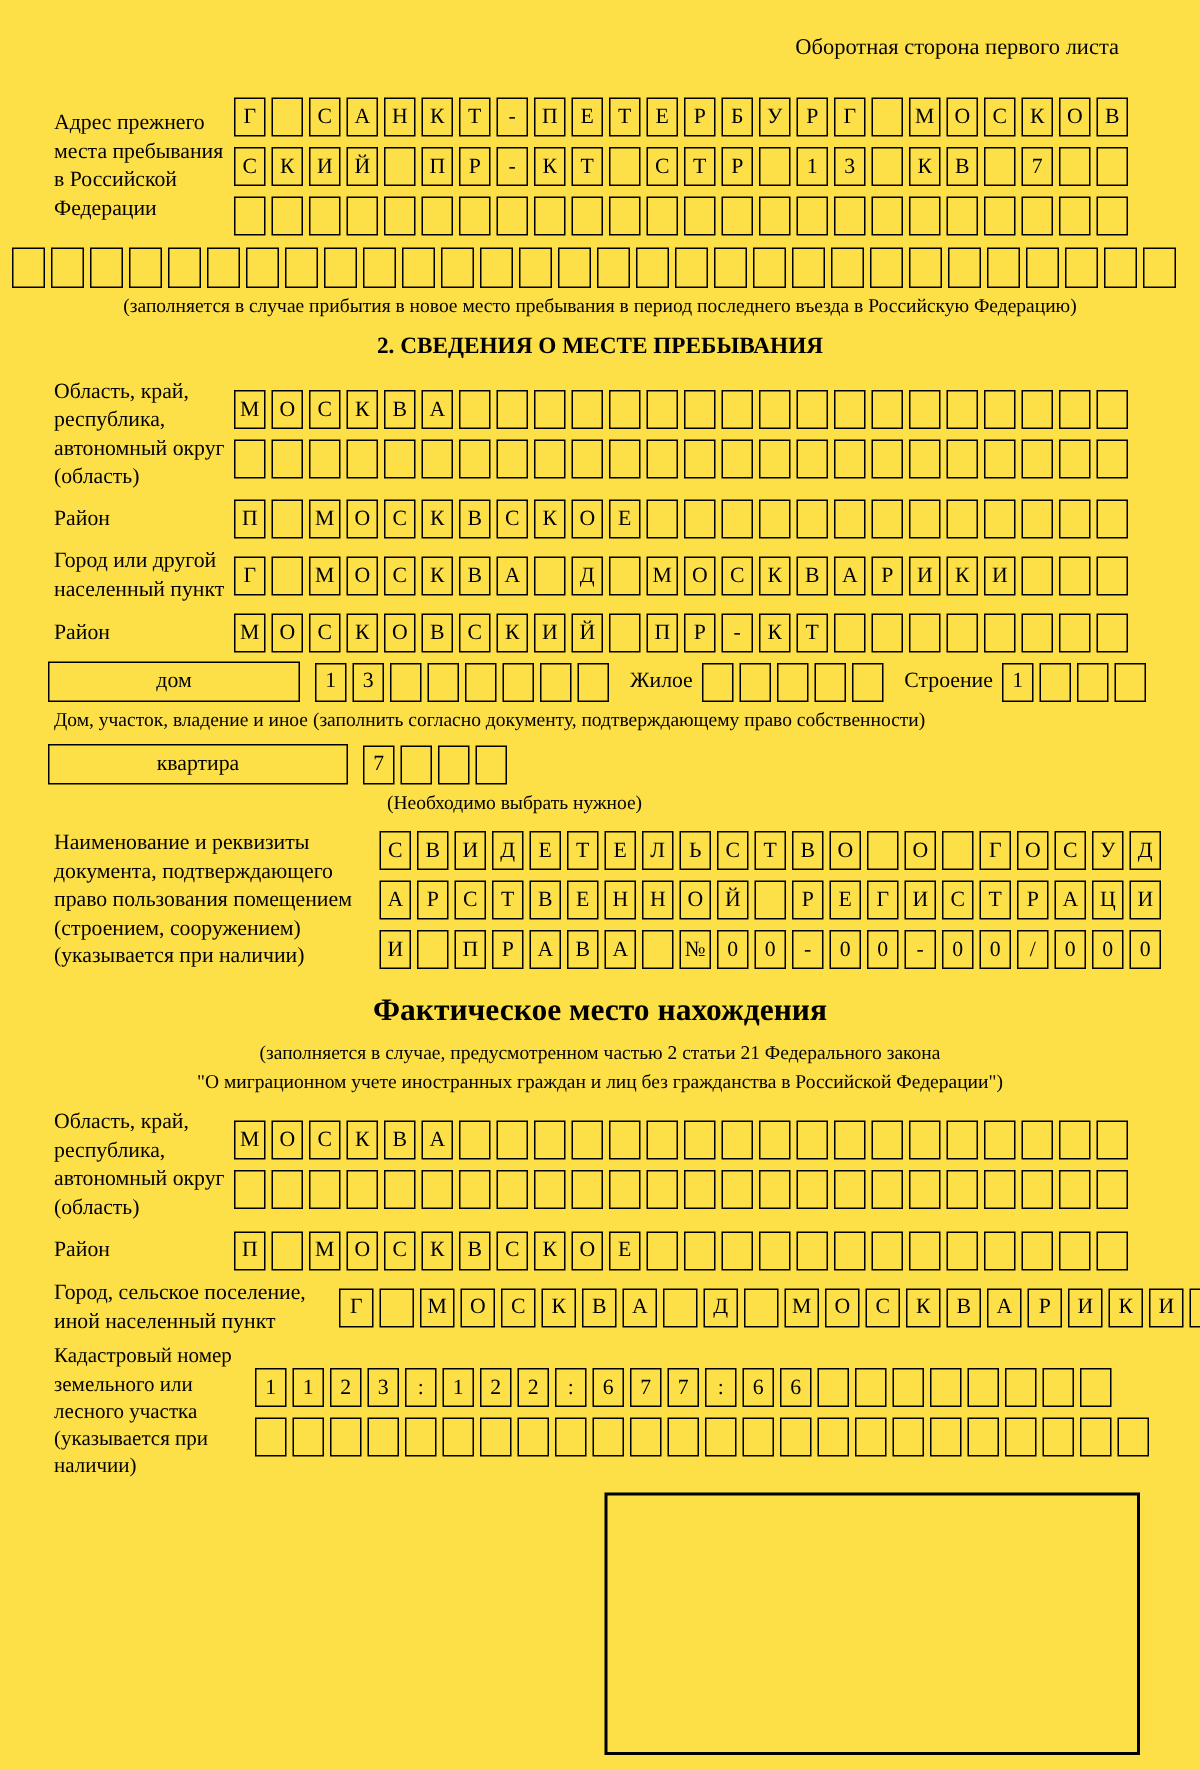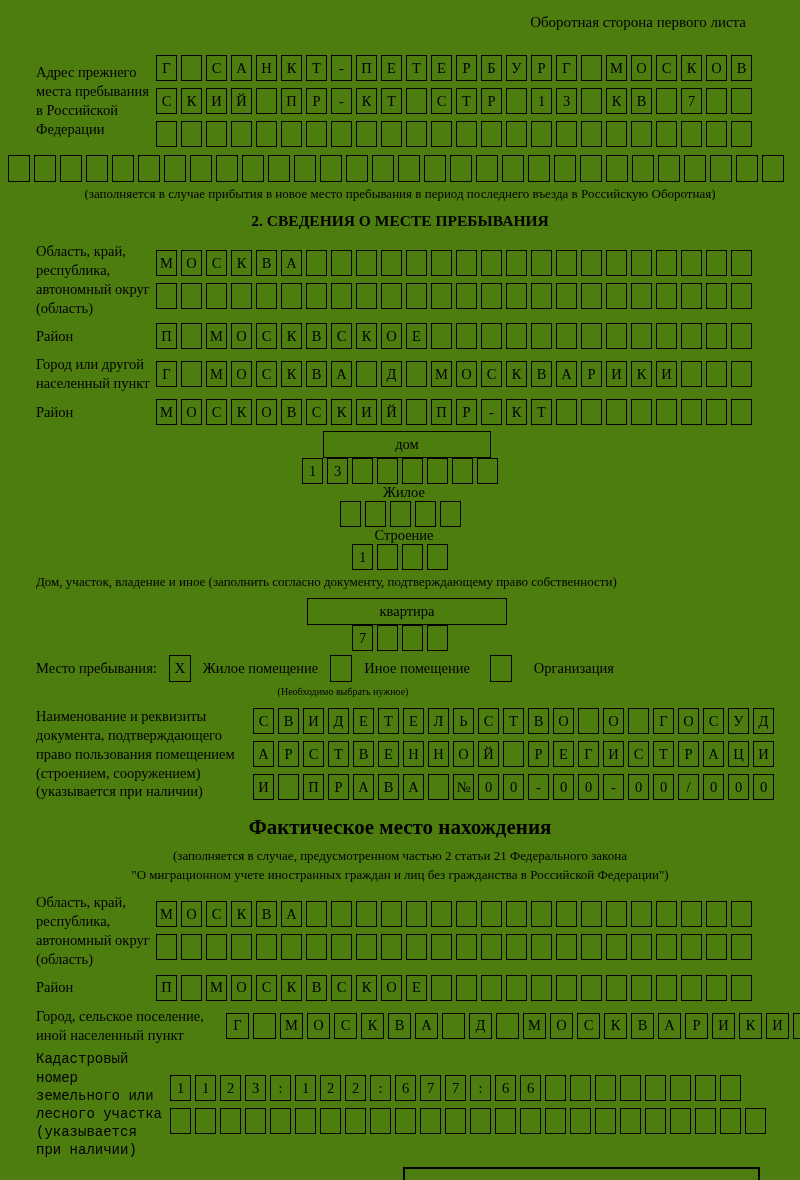--- a/index.html
+++ b/index.html
@@ -1,72 +1,72 @@
 <!DOCTYPE html>
 <html><head>
 <meta charset="utf-8">
 <style>
   html,body{margin:0;padding:0;background:#fff;}
   .page{
     position:relative;
     width:800px;height:1180px;
     margin:0 auto;
-    background:#4d7c0f;
+    background:#fde047;
     color:#000;
     font-family:"Liberation Serif","DejaVu Serif",serif;
     box-sizing:border-box;
-    padding:14px 8px 10px 8px;
+    padding:24px 8px 10px 8px;
     overflow:hidden;
   }
   .header-note{
     text-align:right;
     padding-right:46px;
     font-size:15px;
     margin-bottom:24px;
   }
   .row{display:flex;align-items:center;margin-bottom:6px;}
   .lbl{
     flex:0 0 148px;box-sizing:border-box;
     padding-left:28px;
     font-size:14.5px;line-height:1.3;
   }
   .lbl-city2{flex:0 0 218px;}
-  .lbl-cad{flex:0 0 162px;font-size:14px;font-family:Liberation Mono, monospace;}
+  .lbl-cad{flex:0 0 162px;font-size:14px;}
   .lbl-doc{flex:0 0 245px;}
   .stack{display:flex;flex-direction:column;gap:7px;}
   .cells{display:flex;gap:4px;}
   .cell{
     flex:0 0 21px;width:21px;height:26px;
     box-sizing:border-box;border:1.6px solid #000;
     display:flex;align-items:center;justify-content:center;
     font-size:14.5px;line-height:1;
   }
   .fullrow{margin:8px 0 4px 0;}
   .fullrow .cell{flex-basis:22px;width:22px;height:27px;}
   .wide .cell{flex-basis:23px;width:23px;}
   .note{font-size:13px;text-align:center;margin:2px 0 8px 0;}
   .sec-title{font-size:15.5px;font-weight:bold;text-align:center;margin:10px 0 12px 0;}
-  .houseline{display:flex;align-items:center;margin:2px 0 4px 0;flex-direction:column;}
+  .houseline{display:flex;align-items:center;margin:2px 0 4px 0;}
   .longbox{
     box-sizing:border-box;border:1.6px solid #000;height:27px;
     display:flex;align-items:center;justify-content:center;
     font-size:14.5px;
   }
   .housebox{width:168px;margin-left:24px;margin-right:10px;}
   .aptbox{width:200px;margin-left:24px;margin-right:10px;}
   .inline-lbl{font-size:14.5px;margin:0 6px 0 14px;}
   .subnote{font-size:13px;text-align:left;padding-left:28px;margin:2px 0 8px 0;}
   .stayline{display:flex;align-items:center;padding-left:28px;font-size:14.5px;margin-top:4px;}
   .checkbox{
     box-sizing:border-box;border:1.6px solid #000;
     width:22px;height:27px;
     display:flex;align-items:center;justify-content:center;
     font-size:15px;margin:0 12px;
   }
-  .choose-note{font-size:10px;text-align:center;width:330px;margin:4px 0 10px 170px;}
+  .choose-note{font-size:13px;text-align:center;width:330px;margin:4px 0 10px 170px;}
   .fact-title{font-size:21px;font-weight:bold;text-align:center;margin:14px 0 8px 0;}
   .fact-note{font-size:13px;text-align:center;margin:0 0 3px 0;}
   .fact-note2{font-size:13px;text-align:center;margin:0 0 10px 0;}
   .stamp-box{
     box-sizing:border-box;
     margin:8px 0 6px 395px;
     width:357px;height:175px;
     border:2px solid #000;
   }
 </style>
@@ -185,21 +185,21 @@
       <div class="cell"></div>
       <div class="cell"></div>
       <div class="cell"></div>
       <div class="cell"></div>
       <div class="cell"></div>
       <div class="cell"></div>
       <div class="cell"></div>
       <div class="cell"></div>
       <div class="cell"></div>
     </div>
-  <div class="note">(заполняется в случае прибытия в новое место пребывания в период последнего въезда в Российскую Оборотная)</div>
+  <div class="note">(заполняется в случае прибытия в новое место пребывания в период последнего въезда в Российскую Федерацию)</div>
 
   <div class="sec-title">2. СВЕДЕНИЯ О МЕСТЕ ПРЕБЫВАНИЯ</div>
 
   <div class="row">
     <div class="lbl">Область, край, республика, автономный округ (область)</div>
     <div class="stack">
       <div class="cells">
           <div class="cell">М</div>
           <div class="cell">О</div>
           <div class="cell">С</div>
@@ -377,29 +377,20 @@
   <div class="houseline">
     <div class="longbox aptbox">квартира</div>
     <div class="cells">
         <div class="cell">7</div>
         <div class="cell"></div>
         <div class="cell"></div>
         <div class="cell"></div>
       </div>
   </div>
 
-  <div class="stayline">
-    <span>Место пребывания:</span>
-    <div class="checkbox">Х</div>
-    <span>Жилое помещение</span>
-    <div class="checkbox"></div>
-    <span>Иное помещение</span>
-    <div class="checkbox" style="margin-left:20px;margin-right:22px;"></div>
-    <span>Организация</span>
-  </div>
   <div class="choose-note">(Необходимо выбрать нужное)</div>
 
   <div class="row">
     <div class="lbl lbl-doc" style="padding-left:28px;">Наименование и реквизиты документа, подтверждающего право пользования помещением (строением, сооружением) (указывается при наличии)</div>
     <div class="stack">
       <div class="cells">
           <div class="cell">С</div>
           <div class="cell">В</div>
           <div class="cell">И</div>
           <div class="cell">Д</div>

